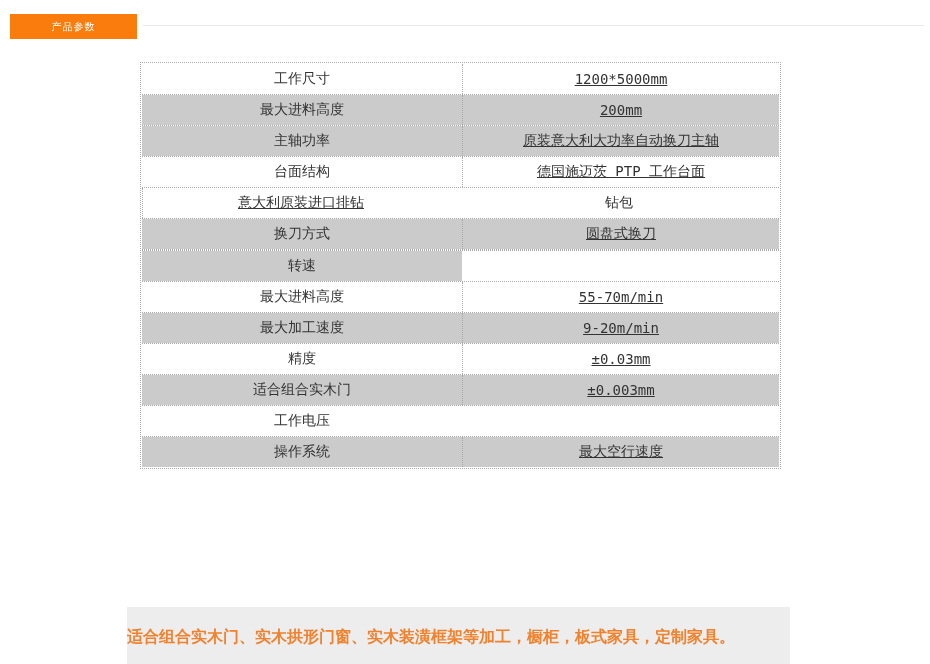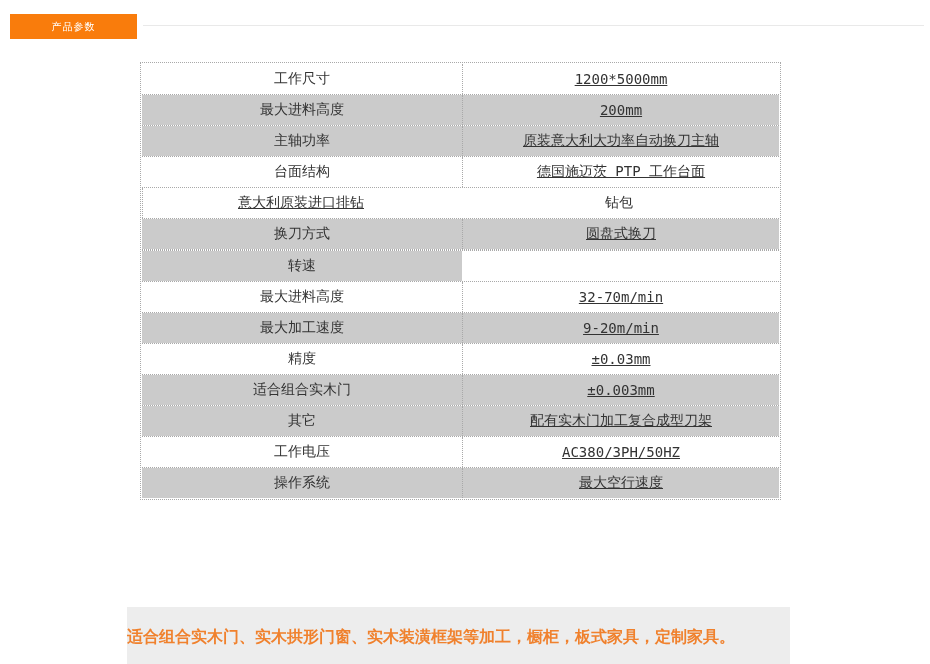--- a/index.html
+++ b/index.html
@@ -104,41 +104,36 @@
         <div class="cell label">换刀方式</div>
         <div class="cell value">圆盘式换刀</div>
       </div>
       <div class="row">
       </div>
       <div class="row gray">
         <div class="cell label">转速</div>
       </div>
       <div class="row">
         <div class="cell label">最大进料高度</div>
-        <div class="cell value">32-70m/min</div>
+        <div class="cell value">55-70m/min</div>
       </div>
       <div class="row gray">
         <div class="cell label">最大加工速度</div>
         <div class="cell value">9-20m/min</div>
       </div>
       <div class="row">
         <div class="cell label">精度</div>
         <div class="cell value">±0.03mm</div>
       </div>
       <div class="row gray">
         <div class="cell label">适合组合实木门</div>
         <div class="cell value">±0.003mm</div>
       </div>
-      <div class="row gray">
-        <div class="cell label">其它</div>
-        <div class="cell value">配有实木门加工复合成型刀架</div>
-      </div>
       <div class="row">
         <div class="cell label">工作电压</div>
-        <div class="cell value">AC380/3PH/50HZ</div>
       </div>
       <div class="row gray">
         <div class="cell label">操作系统</div>
         <div class="cell value">最大空行速度</div>
       </div>
     </div>
 
   <div class="footer-bar">
     <span class="footer-note">适合组合实木门、实木拱形门窗、实木装潢框架等加工，橱柜，板式家具，定制家具。</span>
   </div>

